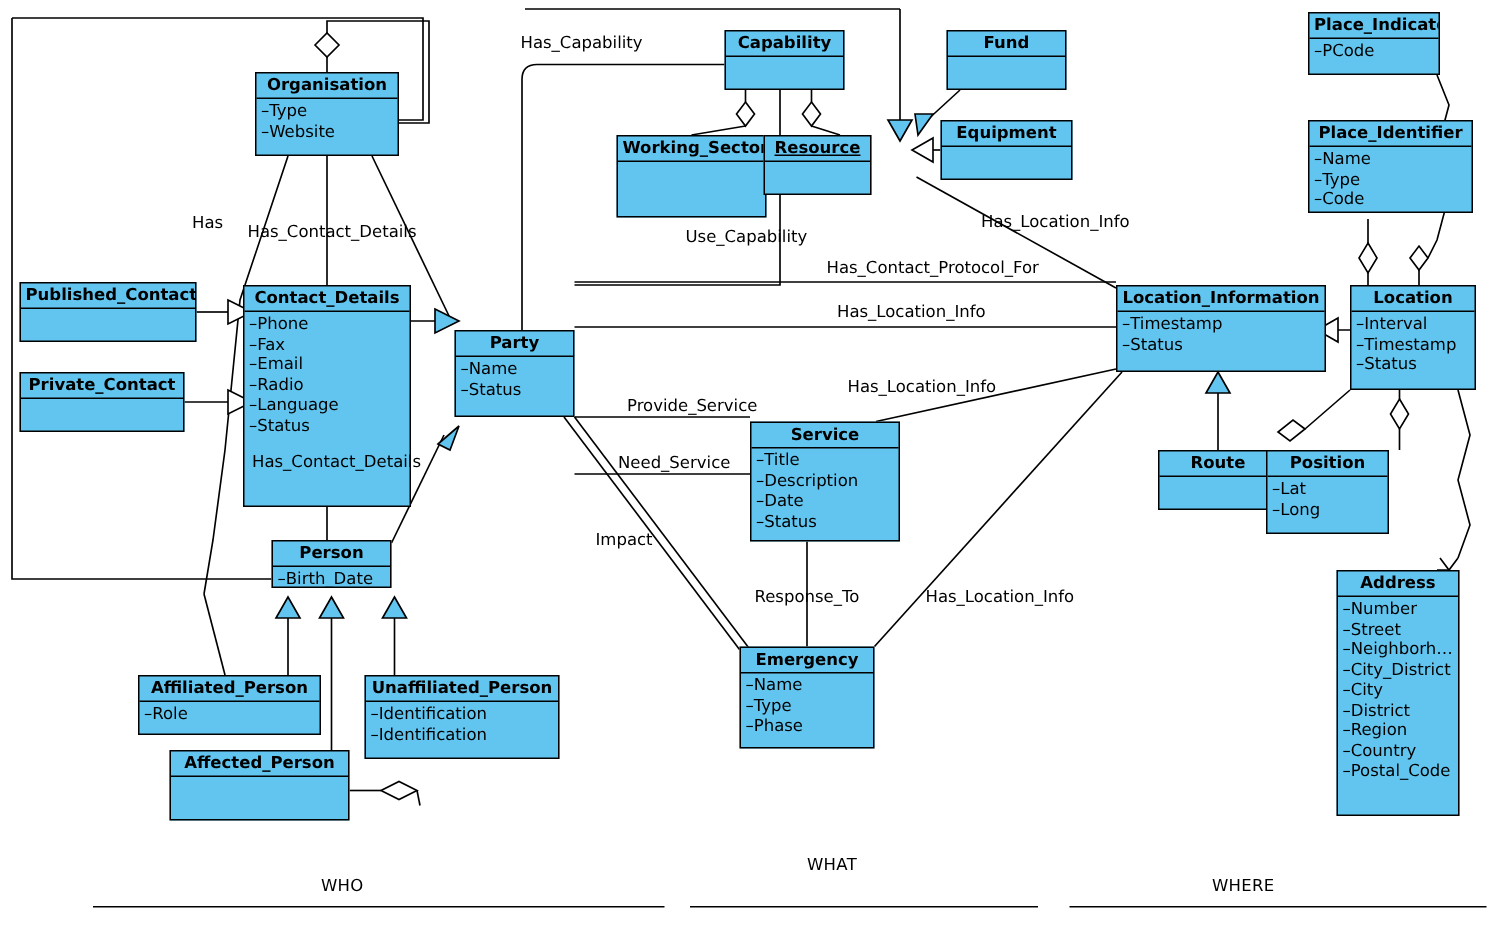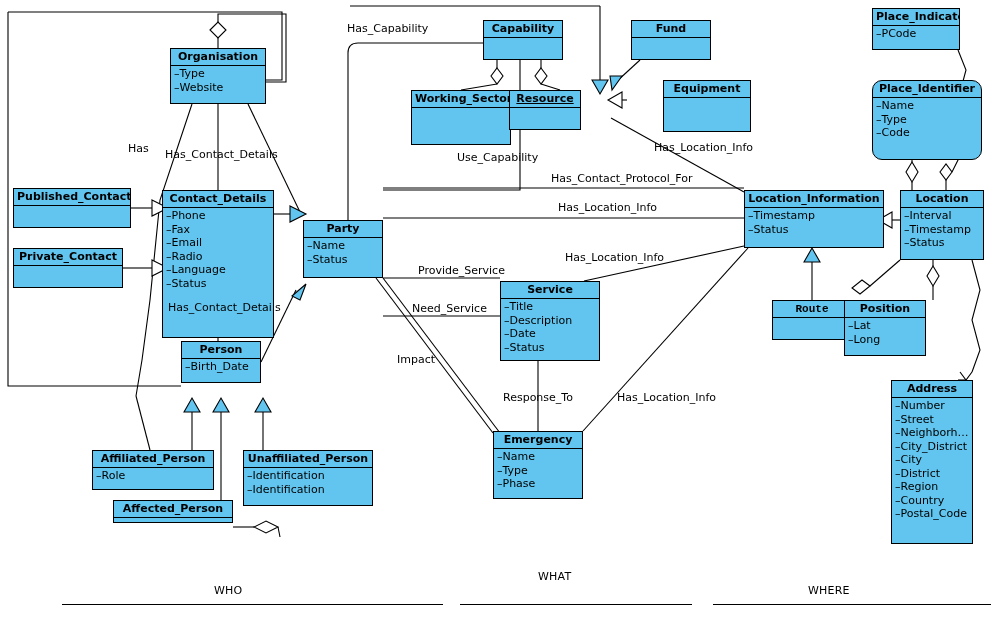--- a/index.html
+++ b/index.html
@@ -241,21 +241,21 @@
   </div>
 
   <div class="uml-class" style="left:303px; top:220px; width:80px; height:58px;">
     <div class="uml-name">Party</div>
     <div class="uml-attrs">
       <div class="uml-attr">–Name</div>
       <div class="uml-attr">–Status</div>
     </div>
   </div>
 
-  <div class="uml-class" style="left:181px; top:341px; width:80px; height:42px;">
+  <div class="uml-class" style="left:181px; top:360px; width:80px; height:32px;">
     <div class="uml-name">Person</div>
     <div class="uml-attrs">
       <div class="uml-attr">–Birth_Date</div>
     </div>
   </div>
 
   <div class="uml-class" style="left:92px; top:450px; width:122px; height:40px;">
     <div class="uml-name">Affiliated_Person</div>
     <div class="uml-attrs">
       <div class="uml-attr">–Role</div>
@@ -263,21 +263,21 @@
   </div>
 
   <div class="uml-class" style="left:243px; top:450px; width:130px; height:56px;">
     <div class="uml-name">Unaffiliated_Person</div>
     <div class="uml-attrs">
       <div class="uml-attr">–Identification</div>
       <div class="uml-attr">–Identification</div>
     </div>
   </div>
 
-  <div class="uml-class" style="left:113px; top:500px; width:120px; height:23px;">
+  <div class="uml-class" style="left:113px; top:500px; width:120px; height:47px;">
     <div class="uml-name">Affected_Person</div>
     <div class="uml-attrs"></div>
   </div>
 
 
   <div class="uml-class" style="left:483px; top:20px; width:80px; height:40px;">
     <div class="uml-name">Capability</div>
     <div class="uml-attrs"></div>
   </div>
 
@@ -289,21 +289,21 @@
   <div class="uml-class" style="left:509px; top:90px; width:72px; height:40px;text-decoration:underline;">
     <div class="uml-name">Resource</div>
     <div class="uml-attrs"></div>
   </div>
 
   <div class="uml-class" style="left:631px; top:20px; width:80px; height:40px;">
     <div class="uml-name">Fund</div>
     <div class="uml-attrs"></div>
   </div>
 
-  <div class="uml-class" style="left:627px; top:80px; width:88px; height:52px;margin-left:36px;">
+  <div class="uml-class" style="left:627px; top:80px; width:88px; height:40px;">
     <div class="uml-name">Equipment</div>
     <div class="uml-attrs"></div>
   </div>
 
   <div class="uml-class" style="left:500px; top:281px; width:100px; height:80px;">
     <div class="uml-name">Service</div>
     <div class="uml-attrs">
       <div class="uml-attr">–Title</div>
       <div class="uml-attr">–Description</div>
       <div class="uml-attr">–Date</div>
@@ -330,41 +330,41 @@
 
   <div class="uml-class" style="left:900px; top:190px; width:84px; height:70px;">
     <div class="uml-name">Location</div>
     <div class="uml-attrs">
       <div class="uml-attr">–Interval</div>
       <div class="uml-attr">–Timestamp</div>
       <div class="uml-attr">–Status</div>
     </div>
   </div>
 
-  <div class="uml-class" style="left:772px; top:300px; width:80px; height:40px;font-family:Liberation Mono, monospace;">
+  <div class="uml-class" style="left:772px; top:300px; width:80px; height:40px;">
     <div class="uml-name">Route</div>
     <div class="uml-attrs"></div>
   </div>
 
   <div class="uml-class" style="left:844px; top:300px; width:82px; height:56px;">
     <div class="uml-name">Position</div>
     <div class="uml-attrs">
       <div class="uml-attr">–Lat</div>
       <div class="uml-attr">–Long</div>
     </div>
   </div>
 
   <div class="uml-class" style="left:872px; top:8px; width:88px; height:42px;">
     <div class="uml-name">Place_Indicator</div>
     <div class="uml-attrs">
       <div class="uml-attr">–PCode</div>
     </div>
   </div>
 
-  <div class="uml-class" style="left:872px; top:80px; width:110px; height:80px;border-radius:10px;">
+  <div class="uml-class" style="left:872px; top:80px; width:110px; height:62px;">
     <div class="uml-name">Place_Identifier</div>
     <div class="uml-attrs">
       <div class="uml-attr">–Name</div>
       <div class="uml-attr">–Type</div>
       <div class="uml-attr">–Code</div>
     </div>
   </div>
 
   <div class="uml-class" style="left:891px; top:380px; width:82px; height:164px;">
     <div class="uml-name">Address</div>

